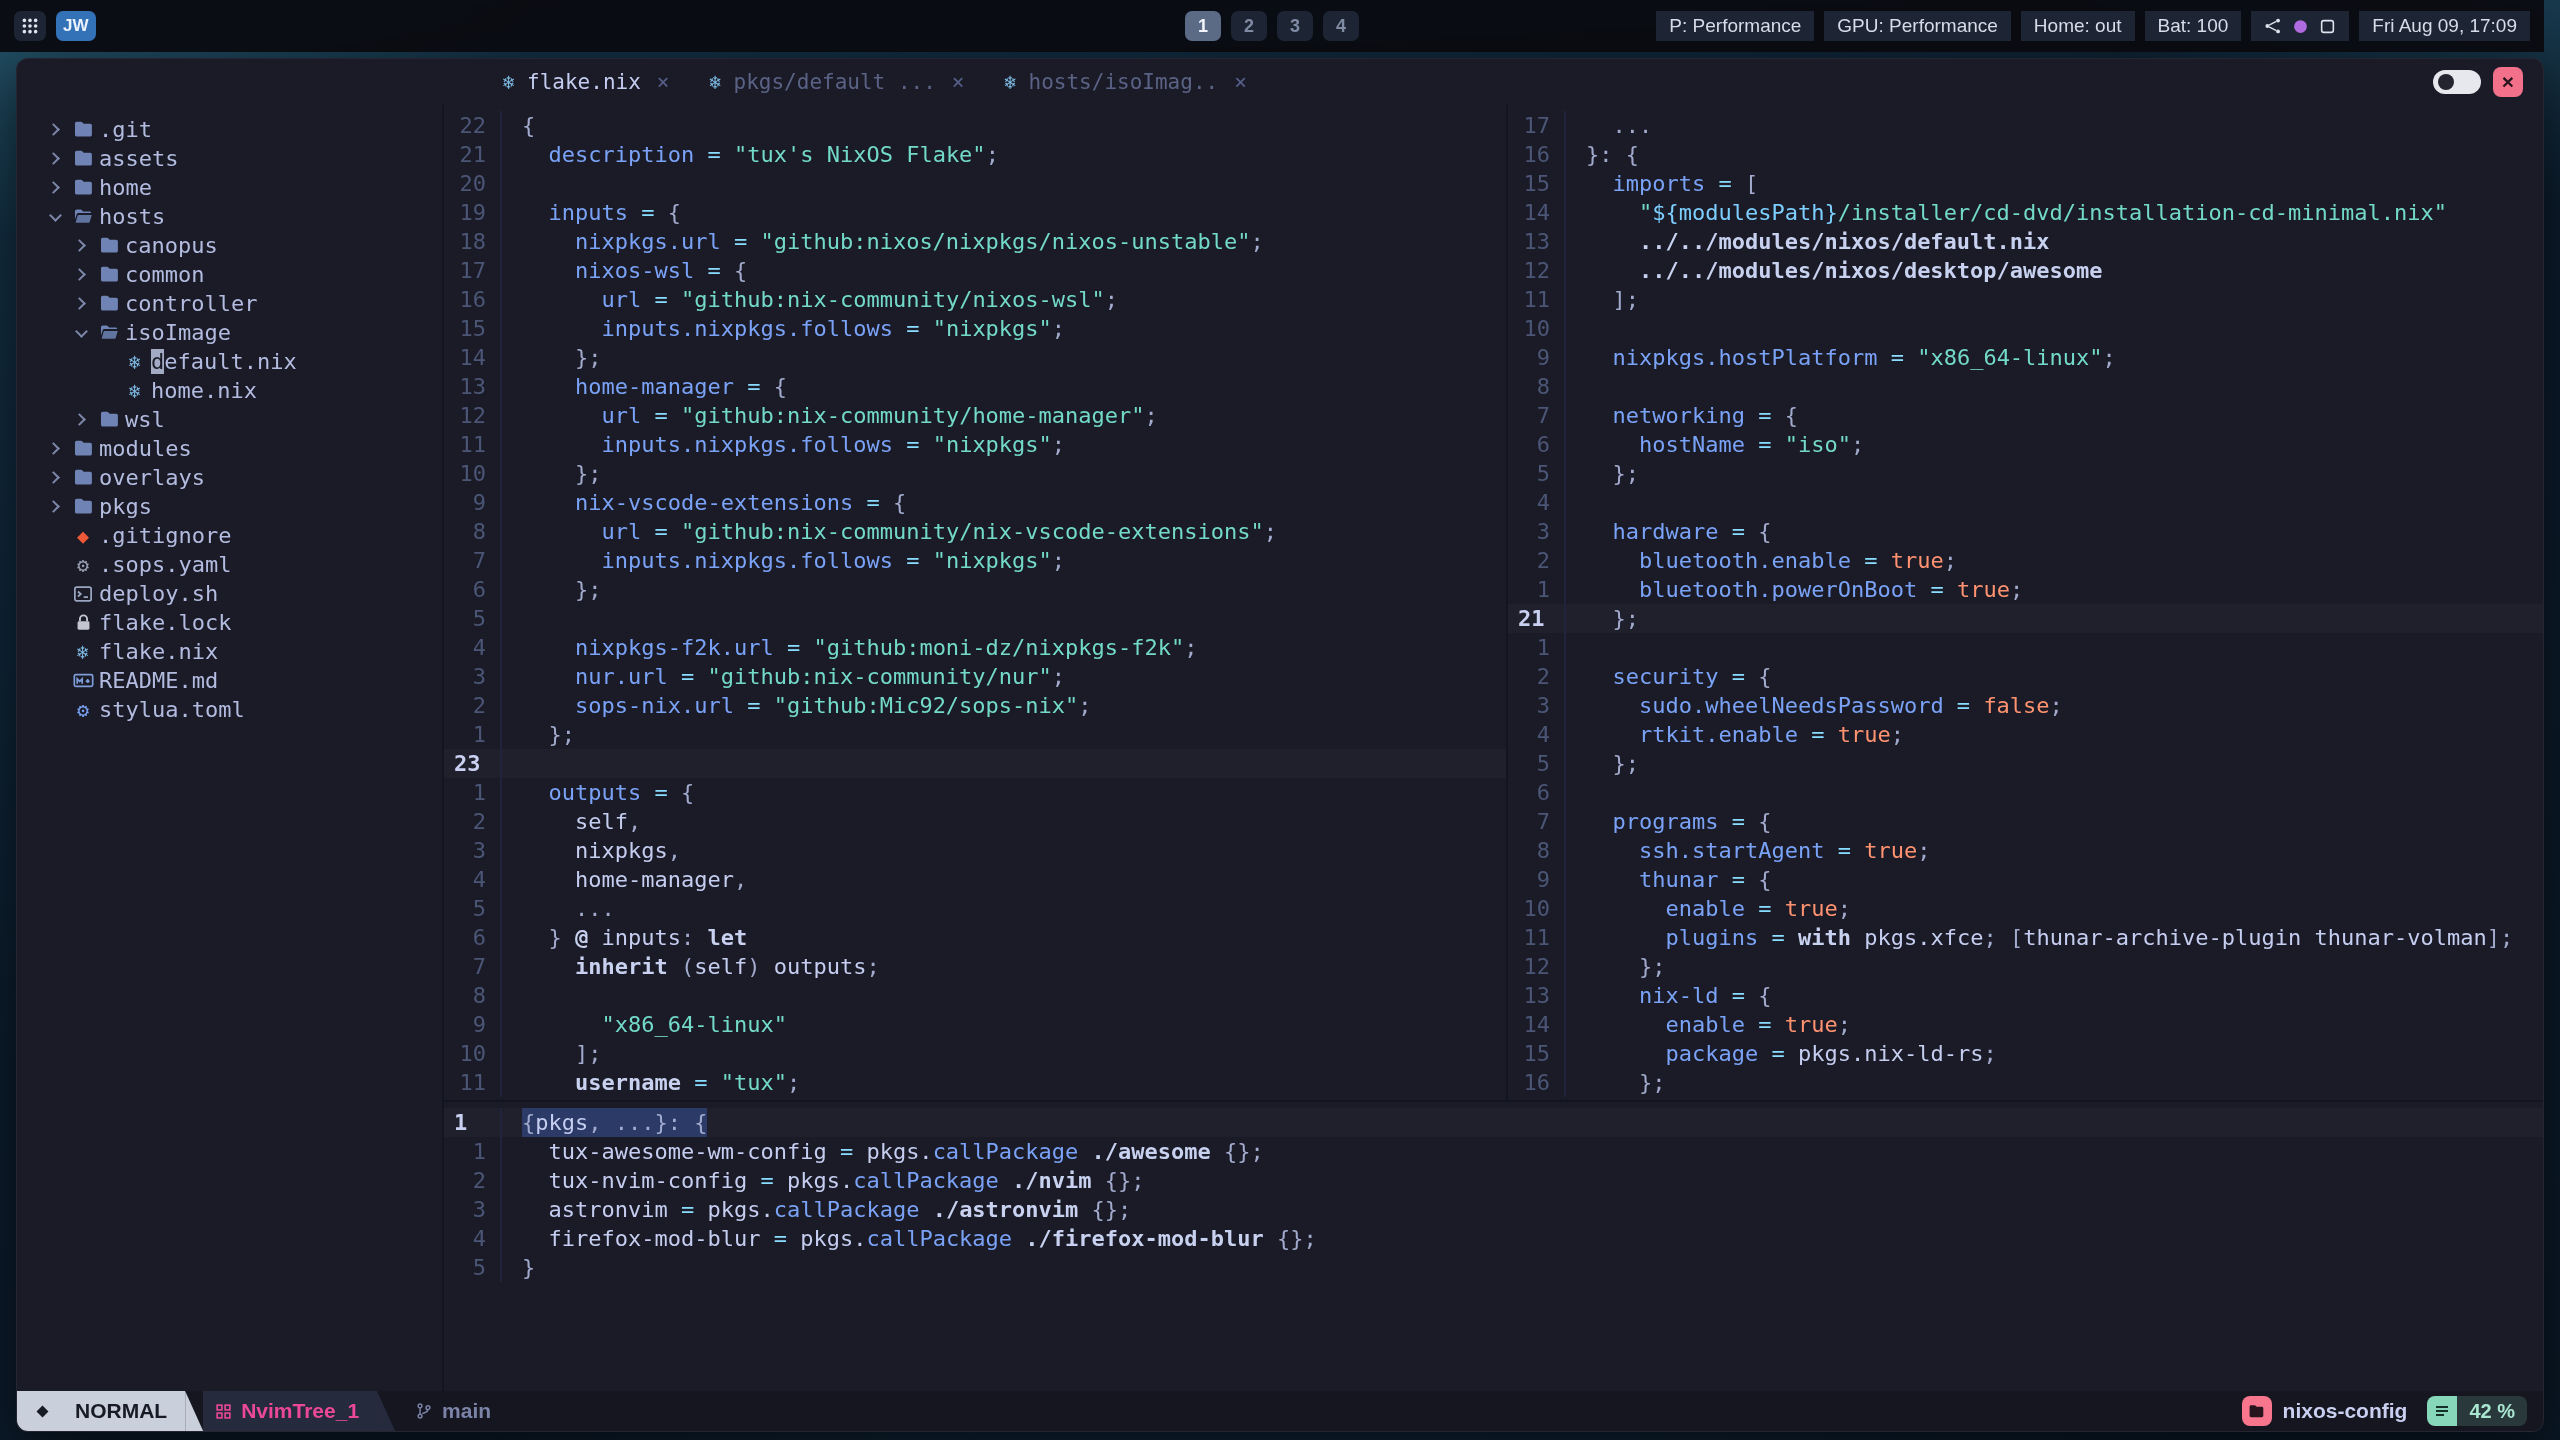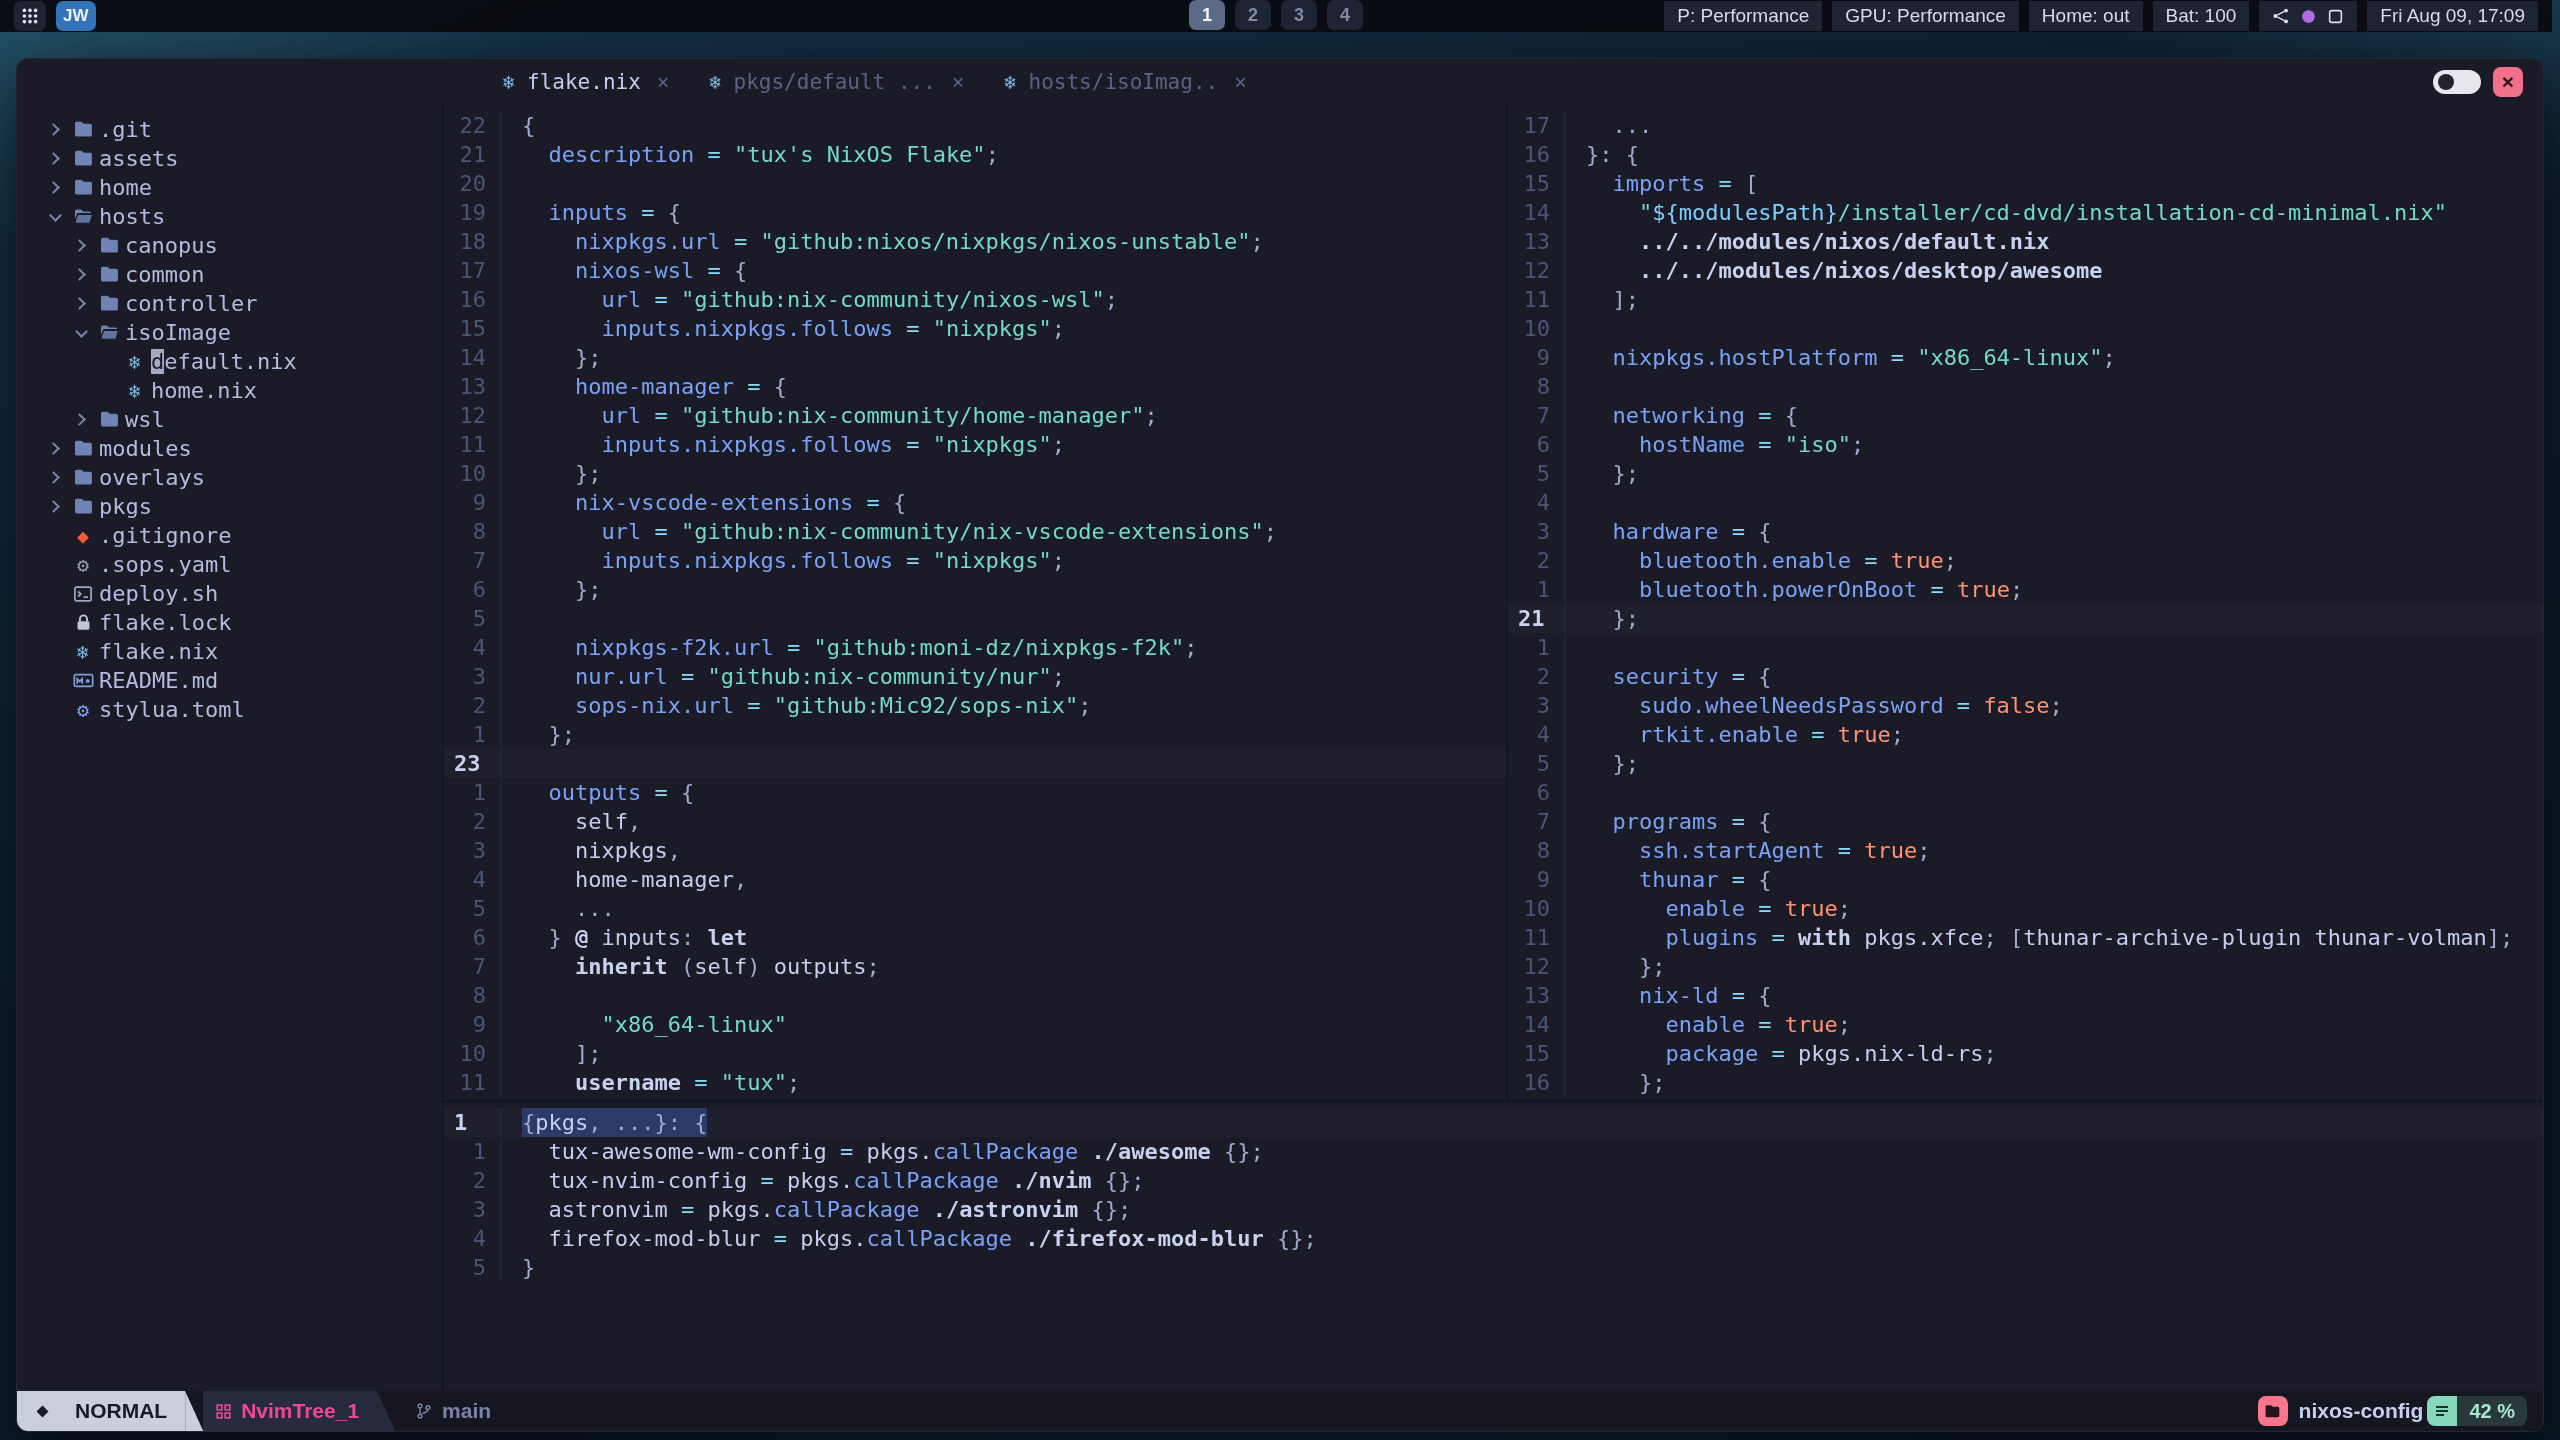--- a/index.html
+++ b/index.html
@@ -8,22 +8,22 @@
 
   .desktop { position:absolute; inset:0;
     background:
       radial-gradient(1400px 700px at -5% -10%, rgba(70,150,170,.55), transparent 55%),
       radial-gradient(1200px 600px at 105% -8%, rgba(46,110,134,.55), transparent 55%),
       radial-gradient(1600px 900px at 50% 120%, rgba(26,66,96,.6), transparent 60%),
       linear-gradient(160deg,#143449 0%, #0c1c2c 45%, #0a1826 100%);
   }
 
   
-  .topbar { position:absolute; top:0; left:0; right:8px; height:32px;
-    background:rgba(9,11,16,.95); display:flex; padding:0 14px; z-index:5; }
+  .topbar { position:absolute; top:0; left:0; right:16px; height:52px;
+    background:rgba(9,11,16,.95); display:flex; align-items:center; padding:0 14px; z-index:5; }
   .tb-left { display:flex; gap:10px; align-items:center; }
   .tb-iconbtn { width:32px; height:30px; border-radius:7px; background:#1d2433; color:#dfe4ee;
     display:flex; align-items:center; justify-content:center; }
   .tb-badge { min-width:32px; height:30px; padding:0 7px; border-radius:7px; background:#3472b8;
     color:#eaf2fb; font-weight:700; font-size:17px; display:flex; align-items:center; justify-content:center; }
   .tb-center { position:absolute; left:50%; transform:translateX(-50%); display:flex; gap:10px; }
   .ws { min-width:36px; height:30px; padding:0 10px; border-radius:7px; background:#1d2433; color:#7f8aa3;
     display:flex; align-items:center; justify-content:center; font-weight:700; font-size:18px; }
   .ws.active { background:#5b6b85; color:#f2f5fb; }
   .tb-right { margin-left:auto; display:flex; gap:10px; align-items:center; }
@@ -102,21 +102,21 @@
 
   
   .statusline { height:40px; flex:none; background:#15161f; display:flex; align-items:stretch;
     font-size:21px; font-weight:700; }
   .sl-mode { display:flex; align-items:center; gap:25px; background:#c9cfdb; color:#181a24; padding:0 18px; }
   .slant { width:18px; flex:none; }
   .slant.s1 { background:#c9cfdb; clip-path:polygon(0 0,100% 100%,0 100%); }
   .slant.s2 { background:#262a3d; clip-path:polygon(0 0,100% 100%,0 100%); }
   .sl-buf { display:flex; align-items:center; gap:9px; background:#262a3d; color:#ec4899; padding:0 18px 0 12px; }
   .sl-branch { display:flex; align-items:center; gap:9px; color:#7b84a8; padding-left:20px; font-weight:600; }
-  .sl-right { margin-left:auto; display:flex; align-items:center; gap:4px; padding-right:16px; }
+  .sl-right { margin-left:auto; display:flex; align-items:center; gap:20px; padding-right:16px; }
   .proj { display:flex; align-items:center; gap:11px; color:#c9cff0; }
   .chip { width:30px; height:30px; display:flex; align-items:center; justify-content:center; }
   .chip.pink { background:#f7768e; color:#27141c; border-radius:8px; }
   .chip.green { background:#87d7ba; color:#16302a; border-radius:8px 0 0 8px; }
   .pct { display:flex; align-items:center; }
   .pct-val { height:30px; display:flex; align-items:center; padding:0 12px;
     background:rgba(135,215,186,.18); color:#a8e6cf; border-radius:0 8px 8px 0; font-size:20px; }
 </style>
 </head>
 <body>

